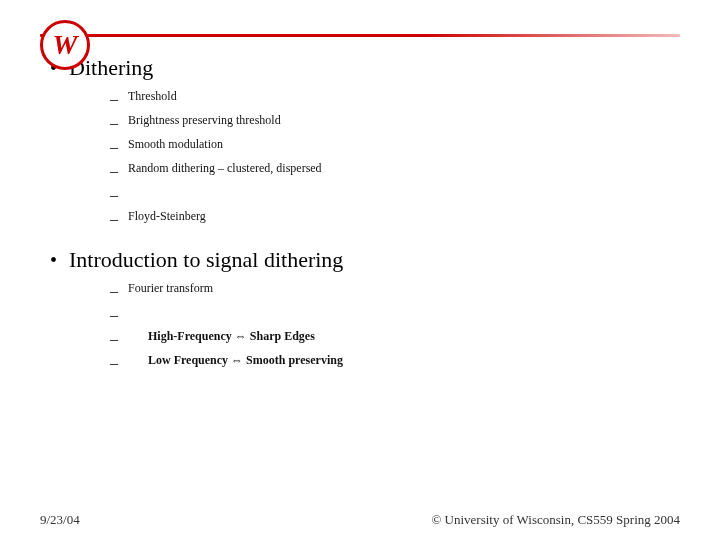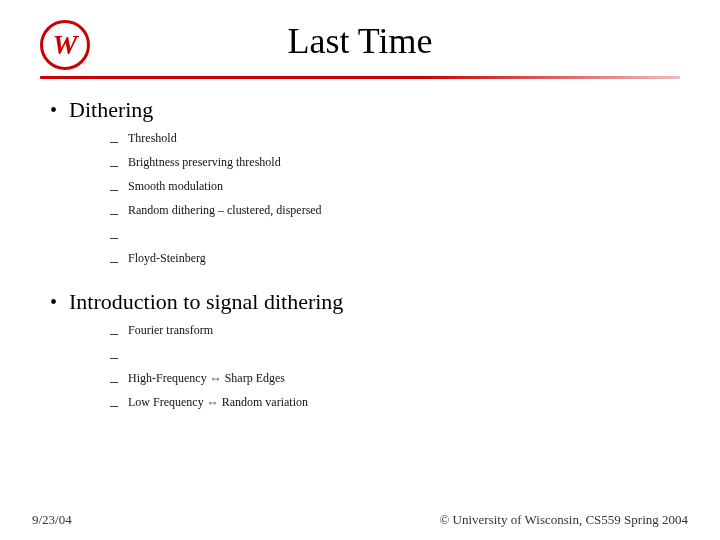--- a/index.html
+++ b/index.html
@@ -117,47 +117,47 @@
       flex-shrink: 0;
       font-size: 16px;
     }
 
     .sub-item-text {
       font-size: 12px;
       line-height: 1.5;
     }
 
     .bold-text {
-      font-weight: normal;
+      font-weight: bold;
+      margin-left: 20px;
     }
 
     .footer {
       position: absolute;
       bottom: 12px;
       left: 0;
       right: 0;
       display: flex;
       justify-content: space-between;
-      padding: 0 32px;
+      padding: 0 40px;
       font-size: 13px;
       color: #333;
     }
   </style>
 </head>
 <body>
 
 <div class="slide">
 
   <div class="header">
     <div class="logo">
       <div class="logo-inner">
         <span class="logo-w">W</span>
       </div>
     </div>
-    <h1 class="title">Last Time</h1>
   </div>
 
   <div class="divider"></div>
 
   <div class="content">
 
     <div class="bullet-section">
       <div class="main-bullet">
         <span class="bullet-dot">•</span>
         <span>Dithering</span>
@@ -201,21 +201,21 @@
         </div>
         <div class="sub-item">
           <span class="dash">–</span>
         </div>
         <div class="sub-item">
           <span class="dash">–</span>
           <span class="sub-item-text bold-text">High-Frequency ⇔ Sharp Edges</span>
         </div>
         <div class="sub-item">
           <span class="dash">–</span>
-          <span class="sub-item-text bold-text">Low Frequency ⇔ Random variation</span>
+          <span class="sub-item-text bold-text">Low Frequency ⇔ Smooth preserving</span>
         </div>
       </div>
     </div>
 
   </div>
 
   <div class="footer">
     <span>9/23/04</span>
     <span>© University of Wisconsin, CS559 Spring 2004</span>
   </div>

